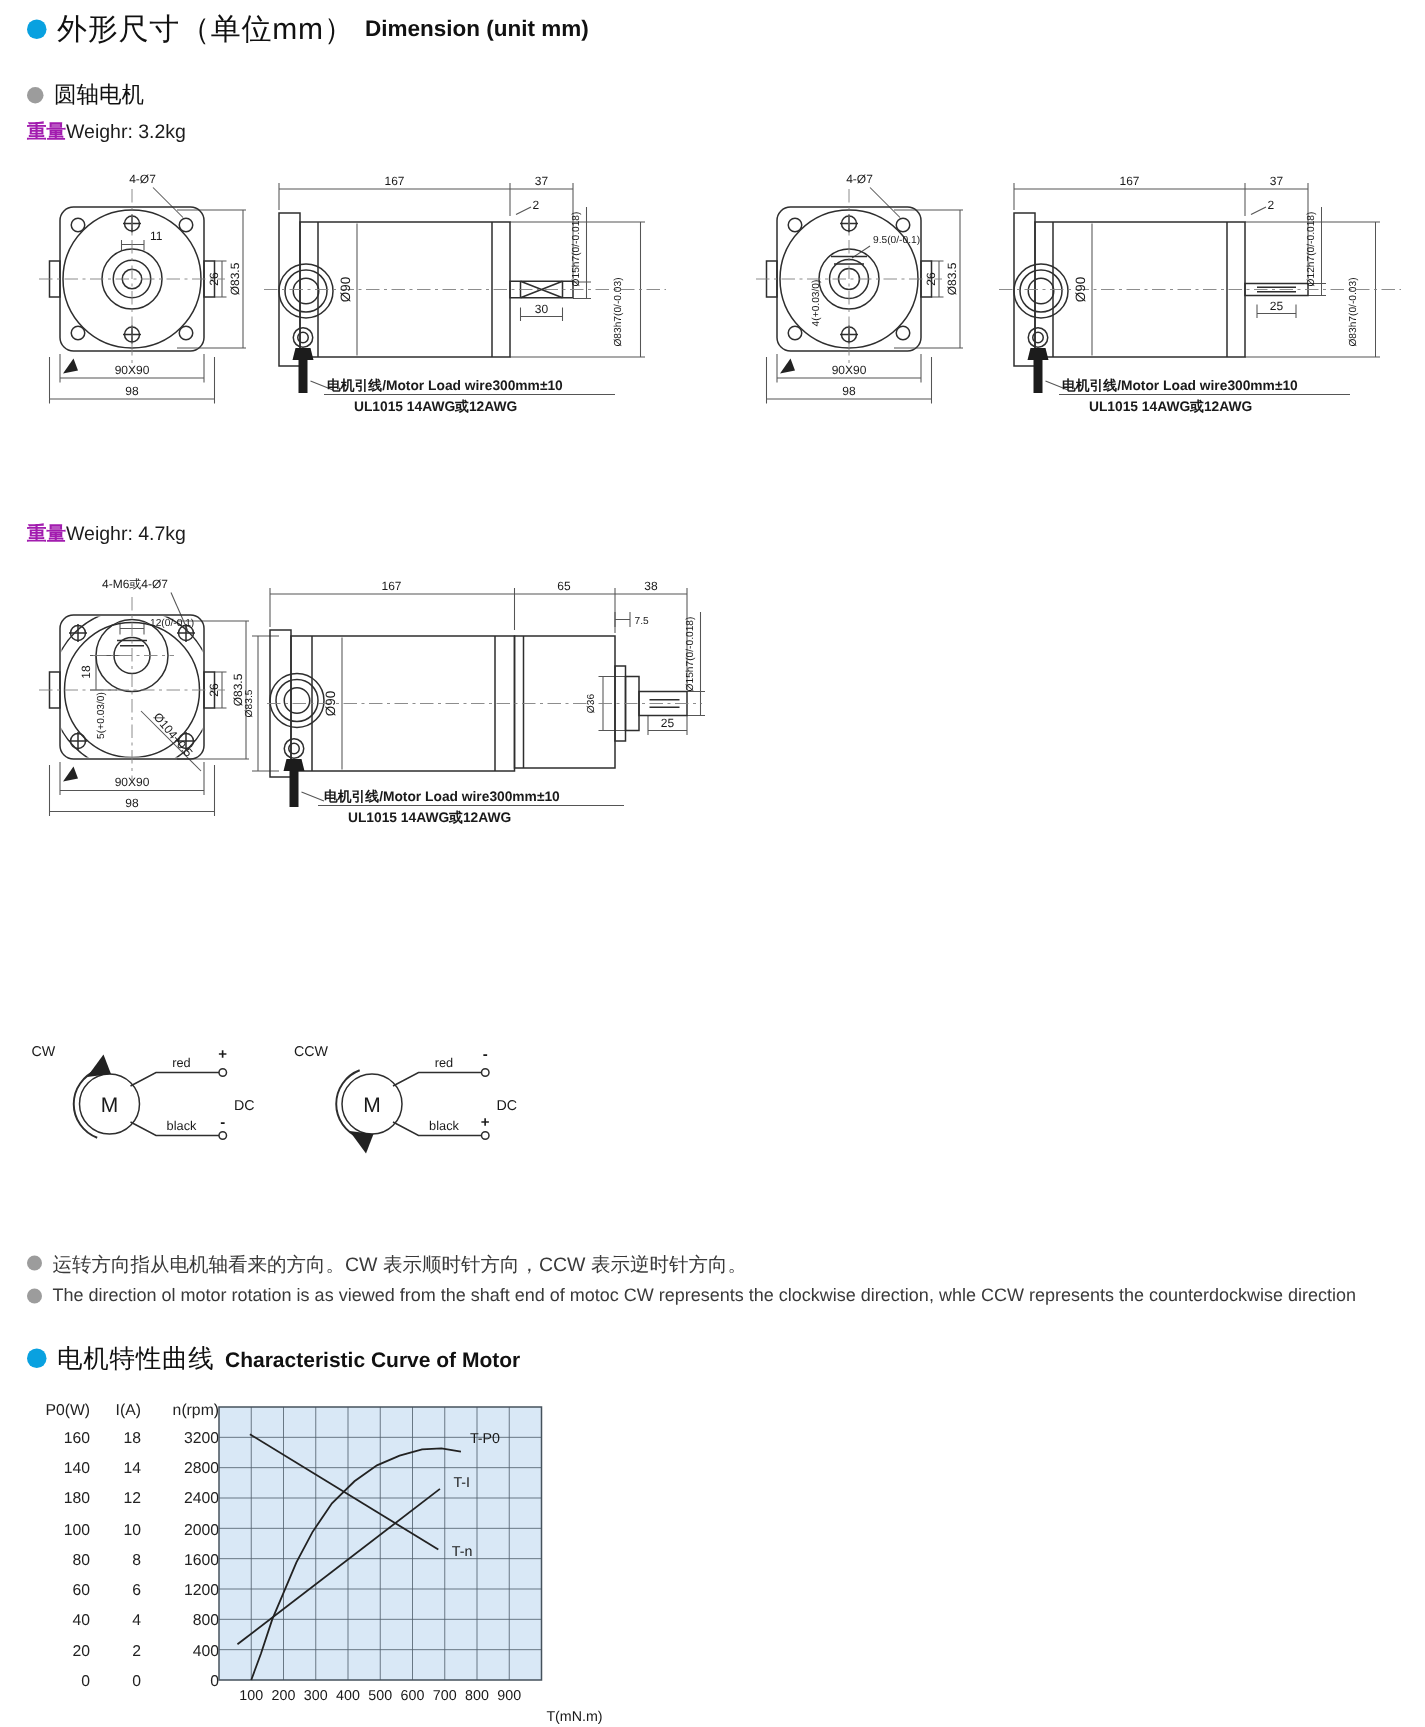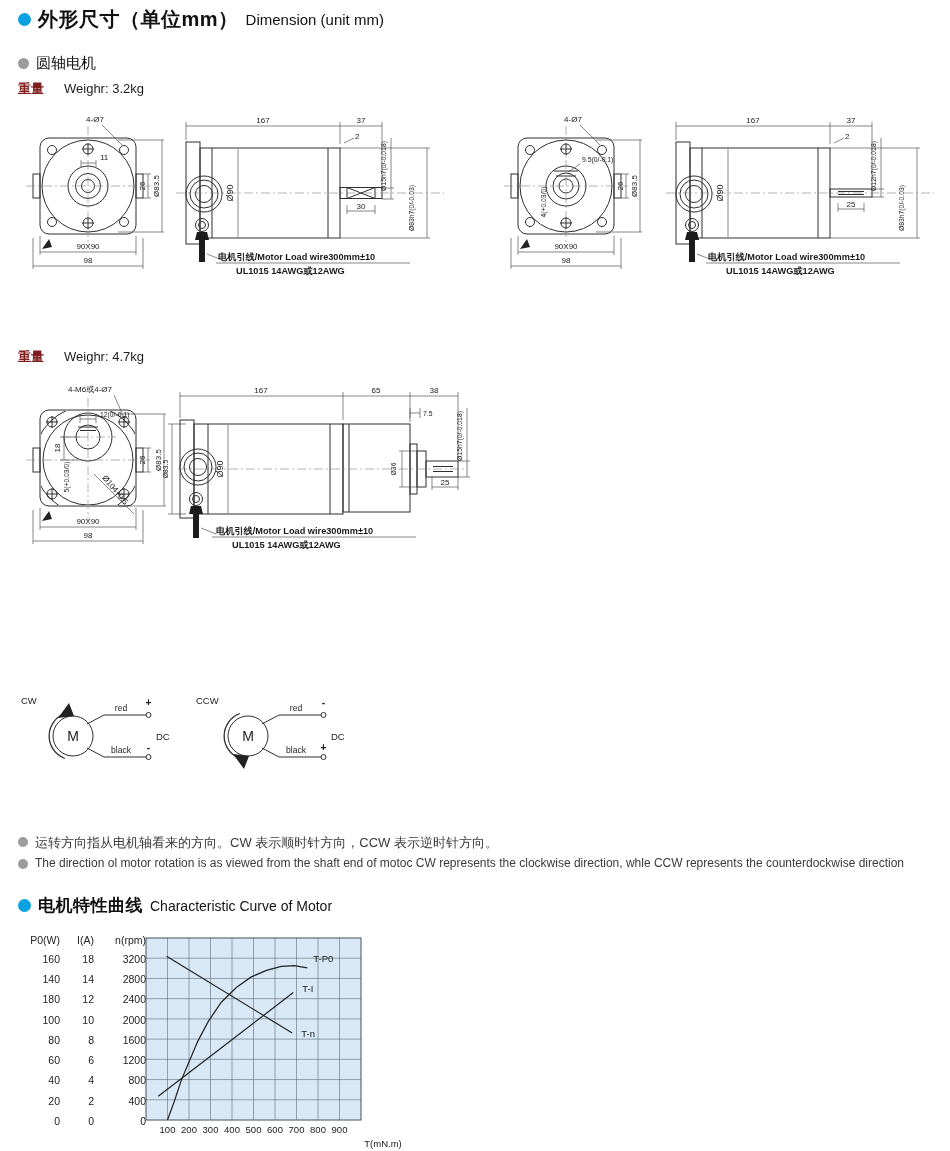--- a/index.html
+++ b/index.html
@@ -3,25 +3,25 @@
 <meta charset="utf-8">
 <style>
   html,body{margin:0;padding:0;background:#fff}
   body{font-family:"Liberation Sans",sans-serif;color:#111}
   .page{position:relative;width:950px;height:1151px;background:#fff;overflow:hidden}
   .abs{position:absolute}
   .hrow{display:flex;align-items:center;gap:7px}
   .dot{border-radius:50%;flex:0 0 auto}
   .dot-blue{width:13px;height:13px;background:#09a1e0}
   .dot-gray{width:11px;height:11px;background:#9c9c9c}
-  .h1cn{font-size:20px;font-weight:bold;letter-spacing:.5px}
-  .h1en{font-size:15px;font-weight:normal}
+  .h1cn{font-size:20px;font-weight:normal;letter-spacing:.5px}
+  .h1en{font-size:15px;font-weight:bold}
   .h2cn{font-size:15px;font-weight:normal}
   .h2rest{font-size:14px;color:#222}
-  .wlabel{color:#7f1d1d;font-size:13px;font-weight:bold;margin-right:20px}
+  .wlabel{color:#a21caf;font-size:13px;font-weight:bold;margin-right:0}
   .wval{font-size:13px;color:#1c1c1c}
   .note{display:flex;gap:7px;align-items:flex-start;color:#3a3a3a}
   .note .dot-gray{width:10px;height:10px;margin-top:3px}
   .note-cn{font-size:13px}
   .note-en{font-size:12px}
   svg text{font-family:"Liberation Sans",sans-serif;fill:#1a1a1a}
   .dl{fill:none;stroke:#2e2e2e;stroke-width:1}
   .dl2{fill:none;stroke:#2e2e2e;stroke-width:1.3}
   .dim{fill:none;stroke:#555;stroke-width:0.7}
   .cl{fill:none;stroke:#808080;stroke-width:0.6;stroke-dasharray:9 3 2 3}

